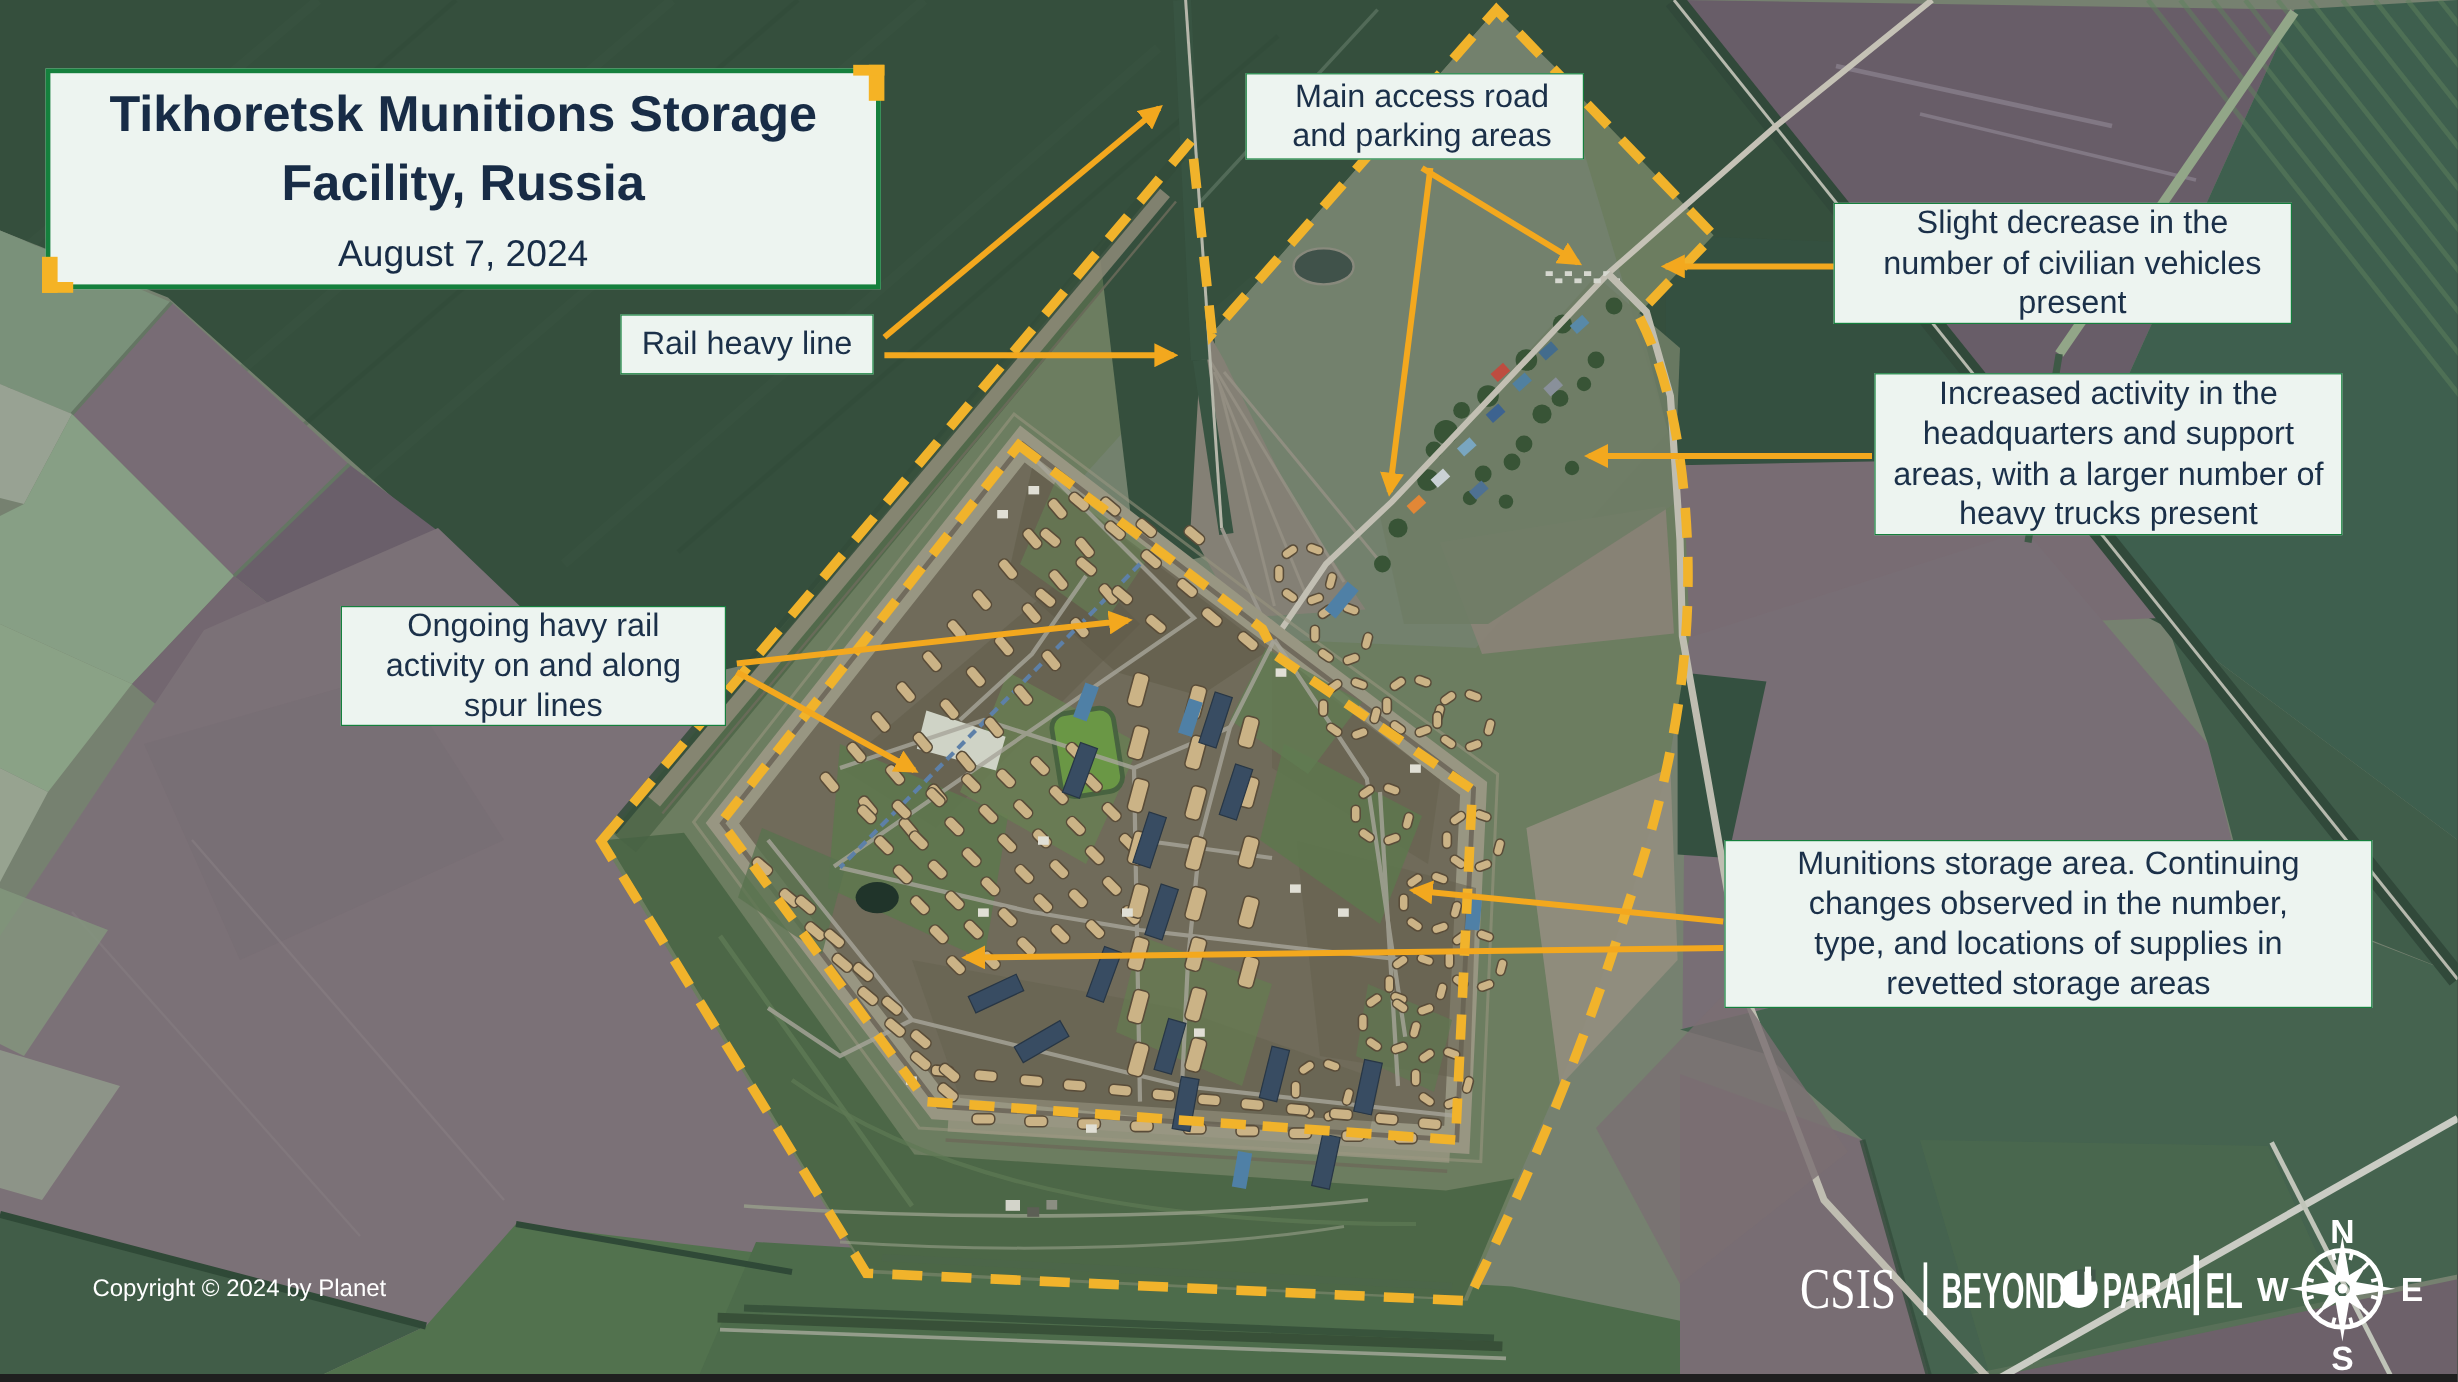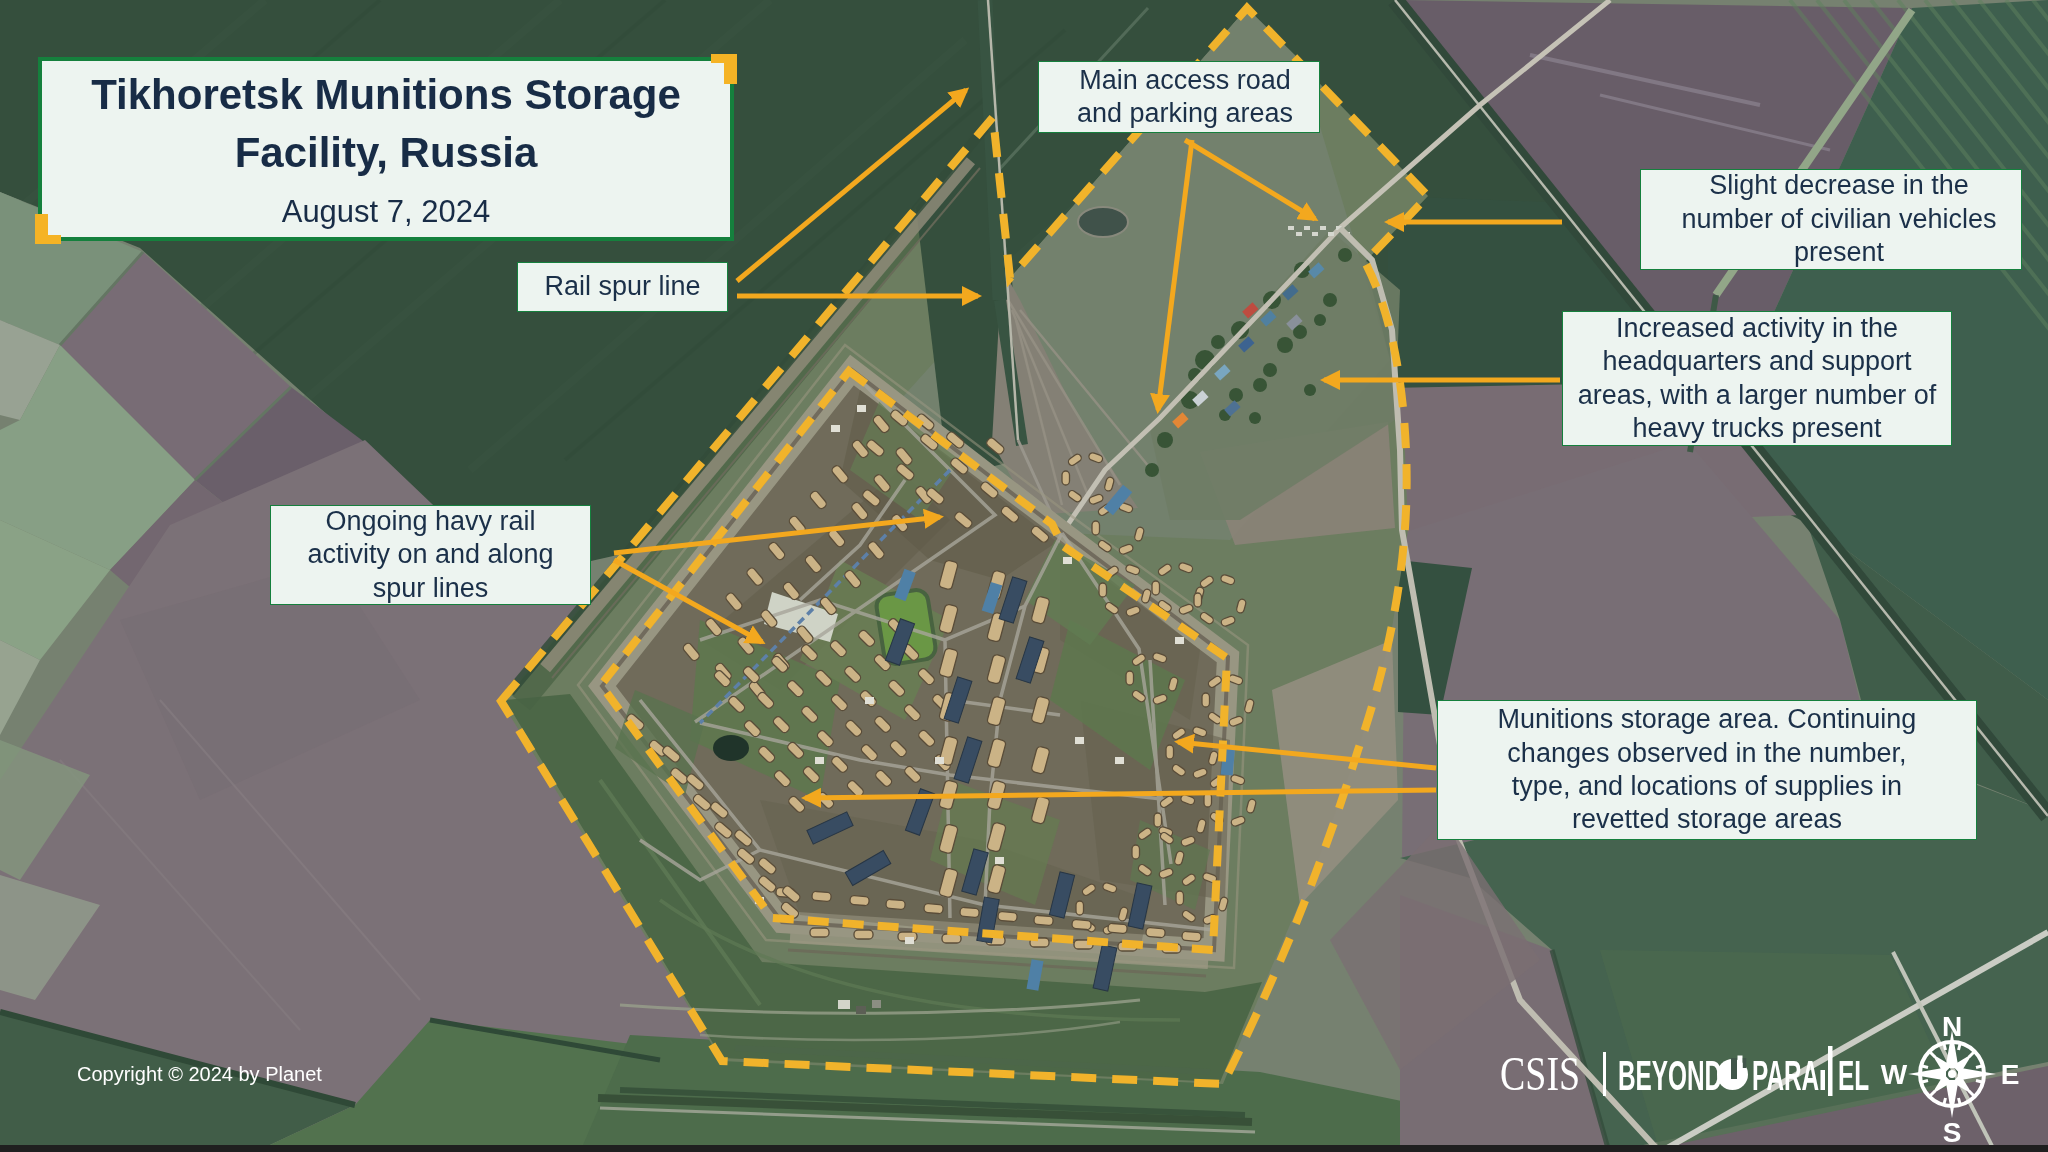--- a/index.html
+++ b/index.html
@@ -555,29 +555,29 @@
 
 <div class="box title" style="left:38px;top:57px;width:696px;height:184px;border-width:4px;">
   <div>
     <div class="t1">Tikhoretsk Munitions Storage<br>Facility, Russia</div>
     <div class="t2">August 7, 2024</div>
   </div>
   <div class="corner tr"></div>
   <div class="corner bl"></div>
 </div>
 
-<div class="box" style="left:517px;top:262px;width:211px;height:50px;">Rail spur line</div>
+<div class="box" style="left:517px;top:262px;width:211px;height:50px;">Rail heavy line</div>
 
 <div class="box" style="left:1038px;top:61px;width:282px;height:72px;padding-left:12px;">Main access road<br>and parking areas</div>
 
-<div class="box" style="left:1640px;top:169px;width:382px;height:101px;padding-left:16px;">Slight decrease in the<br>number of civilian vehicles<br>present</div>
+<div class="box" style="left:1528px;top:169px;width:382px;height:101px;padding-left:16px;">Slight decrease in the<br>number of civilian vehicles<br>present</div>
 
 <div class="box" style="left:1562px;top:311px;width:390px;height:135px;">Increased activity in the<br>headquarters and support<br>areas, with a larger number of<br>heavy trucks present</div>
 
-<div class="box" style="left:270px;top:505px;width:321px;height:100px;">Ongoing havy rail<br>activity on and along<br>spur lines</div>
+<div class="box" style="left:284px;top:505px;width:321px;height:100px;">Ongoing havy rail<br>activity on and along<br>spur lines</div>
 
 <div class="box" style="left:1437px;top:700px;width:540px;height:140px;">Munitions storage area. Continuing<br>changes observed in the number,<br>type, and locations of supplies in<br>revetted storage areas</div>
 
 <div class="copyright">Copyright © 2024 by Planet</div>
 
 <svg class="logo" width="380" height="70" viewBox="0 0 380 70">
   <g fill="#ffffff">
     <text transform="translate(2,50) scale(0.79,1)" font-family="'Liberation Serif',serif" font-size="48" letter-spacing="0">CSIS</text>
     <rect x="105" y="12" width="3" height="44"></rect>
     <text transform="translate(120,50) scale(0.58,1)" font-family="'Liberation Sans',sans-serif" font-size="42" font-weight="bold">BEYOND</text>

